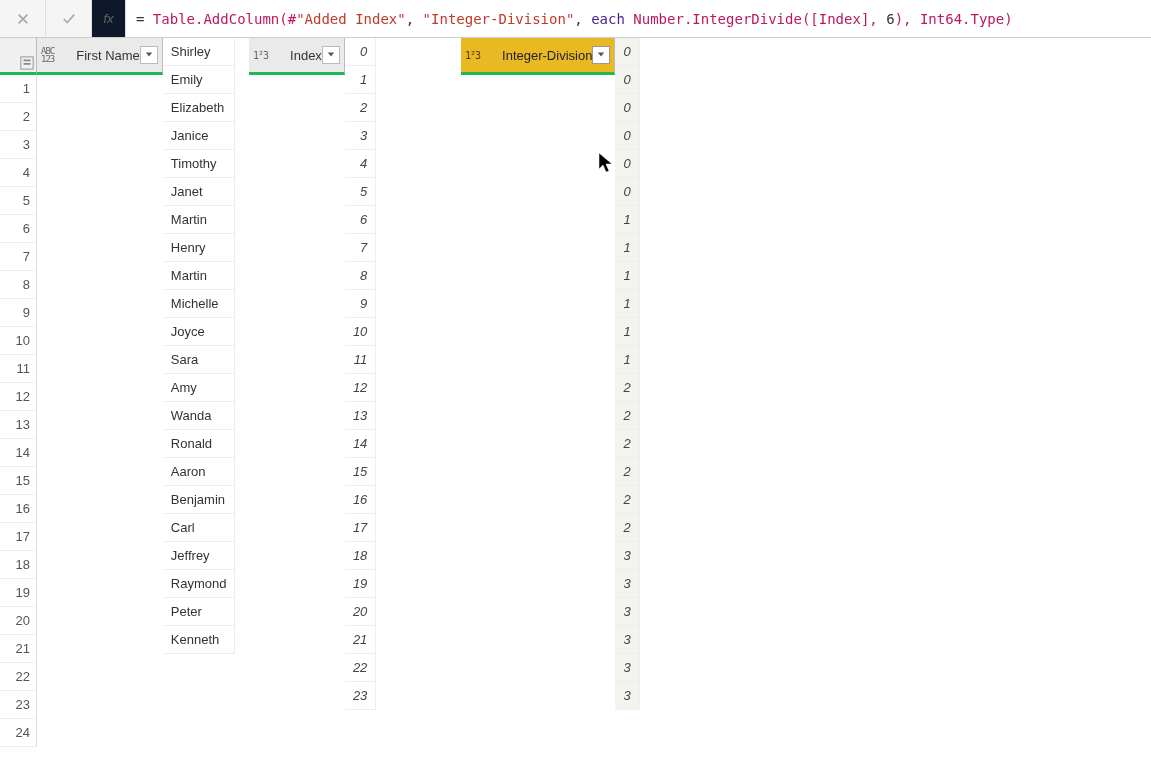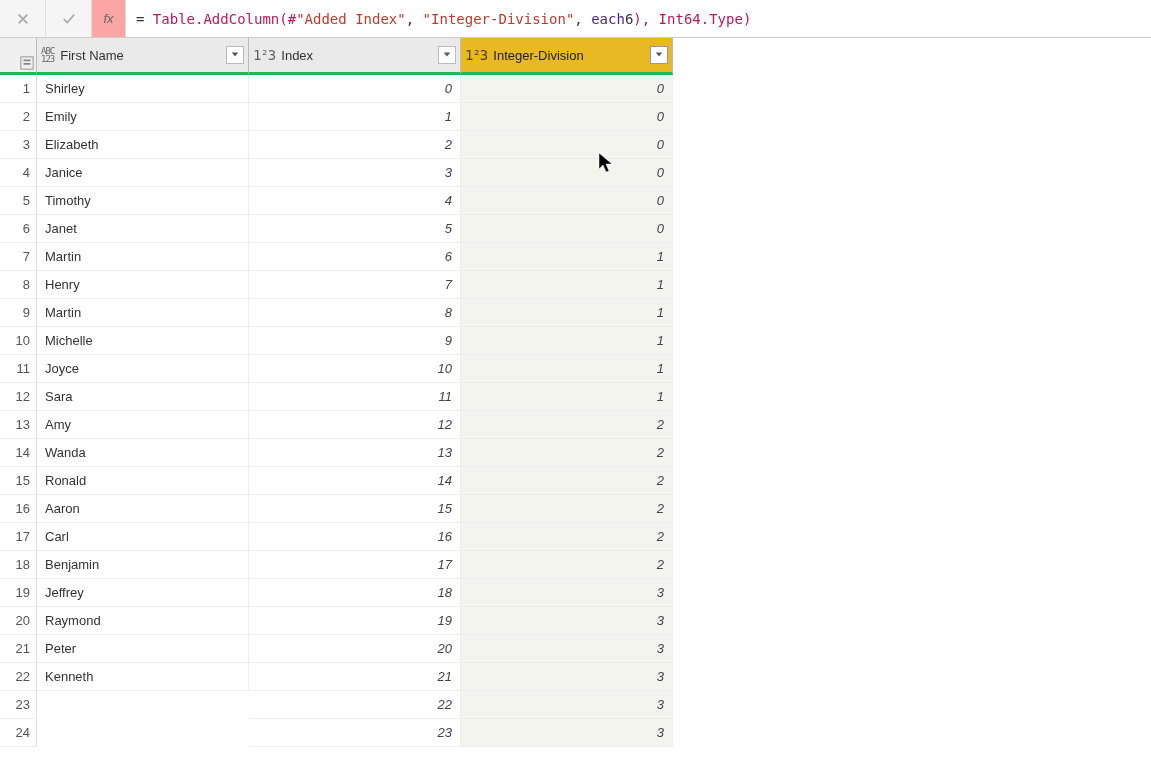--- a/index.html
+++ b/index.html
@@ -1,44 +1,44 @@
 <!DOCTYPE html>
 <html><head>
 <meta charset="utf-8">
 <style>
   * { box-sizing: border-box; margin: 0; padding: 0; }
   body { font-family: "Segoe UI", Tahoma, sans-serif; font-size: 13px; background: #fff; color: #333; width: 1151px; height: 768px; overflow: hidden; }
 
   .formula-bar { display: flex; align-items: stretch; height: 38px; border-bottom: 1px solid #ccc; }
   .fb-btn { width: 46px; display: flex; align-items: center; justify-content: center; border-right: 1px solid #ddd; color: #999; font-size: 16px; background: #f5f5f5; }
   .fb-btn svg { width: 14px; height: 14px; }
-  .fx-label { width: 34px; display: flex; align-items: center; justify-content: center; border-right: 1px solid #ddd; font-style: italic; color: #666; background: #fca5a5; }
+  .fx-label { width: 34px; display: flex; align-items: center; justify-content: center; border-right: 1px solid #ddd; font-style: italic; color: #666; background: #0f172a; }
   .formula { flex: 1; display: flex; align-items: center; padding: 0 10px; font-family: Consolas, monospace; font-size: 14px; white-space: pre; overflow: hidden; }
   .formula .kw { color: #4c1d95; }
   .formula .str { color: #c0392b; }
   .formula .fn { color: #be185d; }
 
   .grid-area { display: flex; }
   .row-headers { display: flex; flex-direction: column; }
   .corner { width: 37px; height: 37px; background: #f0f0f0; border-right: 1px solid #bbb; border-bottom: 3px solid #1db954; display: flex; align-items: flex-end; justify-content: flex-end; padding: 2px; }
   .corner svg { width: 14px; height: 14px; fill: #666; }
   .row-num { width: 37px; height: 28px; display: flex; align-items: center; justify-content: flex-end; padding-right: 6px; color: #555; background: #fff; border-right: 1px solid #ddd; border-bottom: 1px solid #eee; }
 
   .data-cols { display: flex; }
-  .col { display: flex; flex-direction: column; }
+  .col { display: flex; flex-direction: row; }
   .col-firstname { width: 212px; }
   .col-index { width: 212px; }
   .col-intdiv { width: 212px; }
 
   .col-header { height: 37px; display: flex; align-items: center; background: #eaeaea; border-right: 1px solid #bbb; border-bottom: 3px solid #1db954; position: relative; padding: 0 4px; }
   .col-header.selected { background: #e8b923; color: #222; }
-  .type-icon { font-size: 14px; color: #666; margin-right: 6px; font-family: Consolas, monospace; letter-spacing: -1px; }
+  .type-icon { font-size: 10px; color: #666; margin-right: 6px; font-family: Consolas, monospace; letter-spacing: -1px; }
   .col-header.selected .type-icon { color: #5a3b00; }
   .abc-icon { font-size: 9px; line-height: 8px; display: flex; flex-direction: column; align-items: center; }
-  .col-name { flex: 1; font-weight: 500; }
+  .col-name { flex: 1; font-weight: 500; margin-left: 16px; }
   .filter-btn { width: 18px; height: 18px; display: flex; align-items: center; justify-content: center; border: 1px solid #bbb; background: #fff; }
   .col-header.selected .filter-btn { border-color: #999; }
   .filter-btn svg { width: 8px; height: 8px; fill: #555; }
 
   .cell { height: 28px; display: flex; align-items: center; padding: 0 8px; border-right: 1px solid #eee; border-bottom: 1px solid #eee; background: #fff; }
   .cell.num { justify-content: flex-end; font-style: italic; color: #444; }
   .cell.sel-col { background: #f4f4ee; }
 
   .cursor { position: absolute; left: 598px; top: 152px; pointer-events: none; z-index: 100; }
   .cursor svg { width: 18px; height: 24px; }
@@ -53,21 +53,21 @@
         <path d="M3 3 L13 13 M13 3 L3 13" stroke="#aaa" stroke-width="2" fill="none"></path>
       </svg>
   </div>
   <div class="fb-btn">
     <svg viewBox="0 0 16 16">
         <path d="M2 8 L6 12 L14 3" stroke="#aaa" stroke-width="2" fill="none"></path>
       </svg>
   </div>
   <div class="fx-label">fx</div>
   <div class="formula">
-    <span>= </span><span class="fn">Table.AddColumn(#</span><span class="str">"Added Index"</span><span>, </span><span class="str">"Integer-Division"</span><span>, </span><span class="kw">each</span><span>6</span><span class="fn">), Int64.Type)</span>
+    <span>= </span><span class="fn">Table.AddColumn(#</span><span class="str">"Added Index"</span><span>, </span><span class="str">"Integer-Division"</span><span>, </span><span class="kw">each</span><span class="fn"> Number.IntegerDivide([Index], </span><span>6</span><span class="fn">), Int64.Type)</span>
   </div>
 </div>
 
 <div class="grid-area">
   <div class="row-headers">
     <div class="corner">
       <svg viewBox="0 0 16 16">
           <rect x="1" y="1" width="14" height="14" fill="none" stroke="#888"></rect>
           <rect x="4" y="4" width="8" height="2" fill="#888"></rect>
           <rect x="4" y="8" width="8" height="2" fill="#888"></rect>
@@ -125,22 +125,22 @@
           <div class="cell">Martin</div>
           <div class="cell">Henry</div>
           <div class="cell">Martin</div>
           <div class="cell">Michelle</div>
           <div class="cell">Joyce</div>
           <div class="cell">Sara</div>
           <div class="cell">Amy</div>
           <div class="cell">Wanda</div>
           <div class="cell">Ronald</div>
           <div class="cell">Aaron</div>
+          <div class="cell">Benjamin</div>
           <div class="cell">Carl</div>
-          <div class="cell">Benjamin</div>
           <div class="cell">Jeffrey</div>
           <div class="cell">Raymond</div>
           <div class="cell">Peter</div>
           <div class="cell">Kenneth</div>
         </div>
     </div>
 
     <div class="col col-index">
       <div class="col-header">
         <span class="type-icon">1²3</span>

